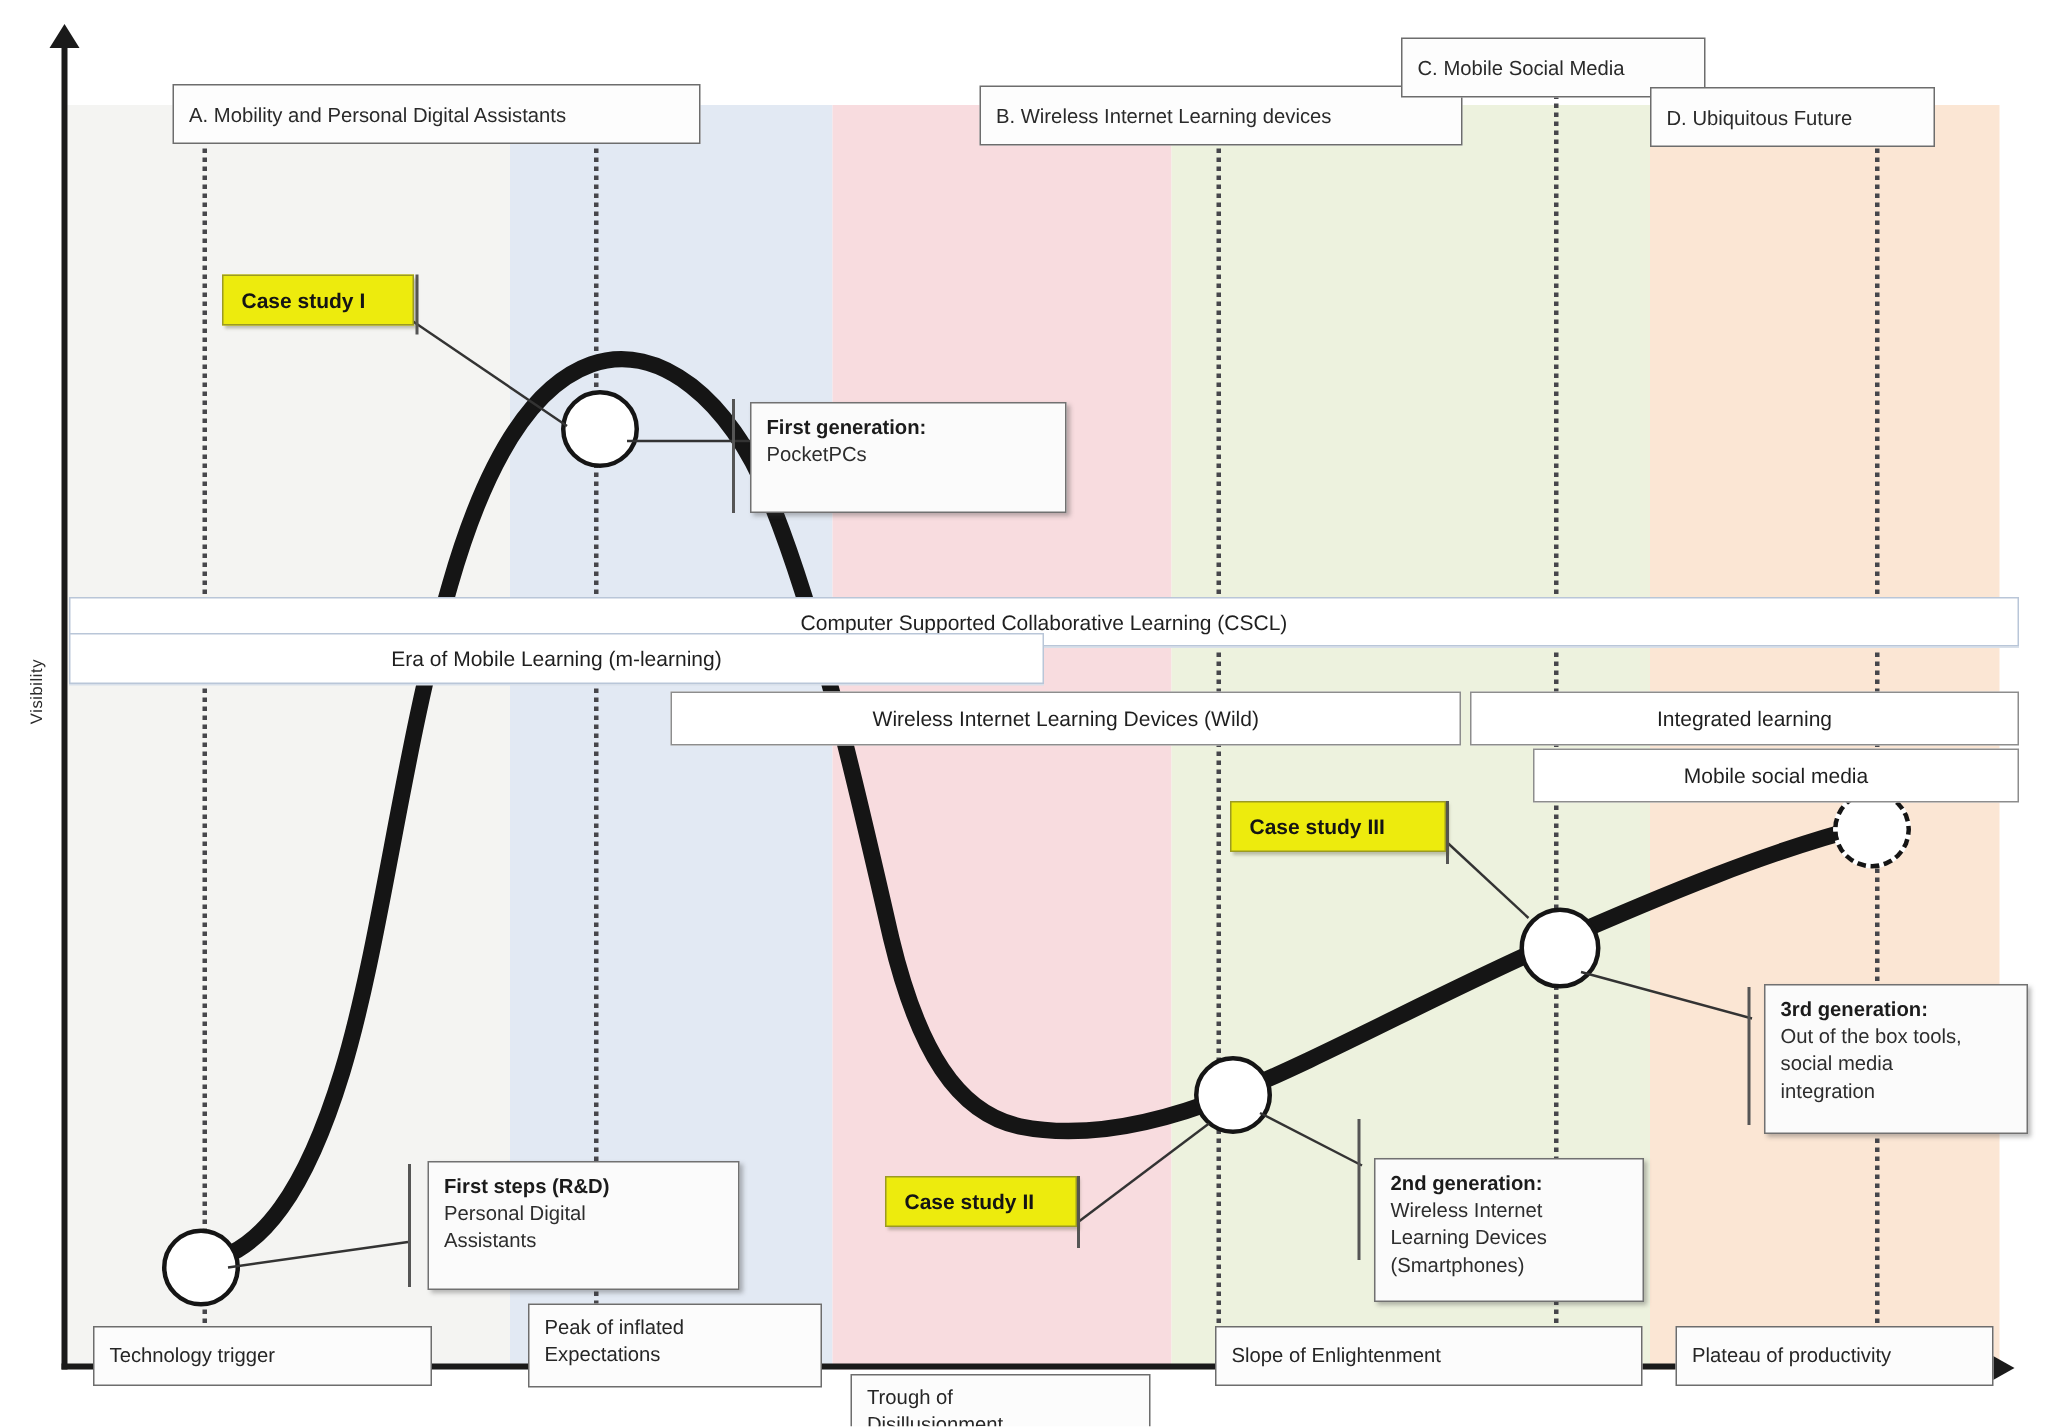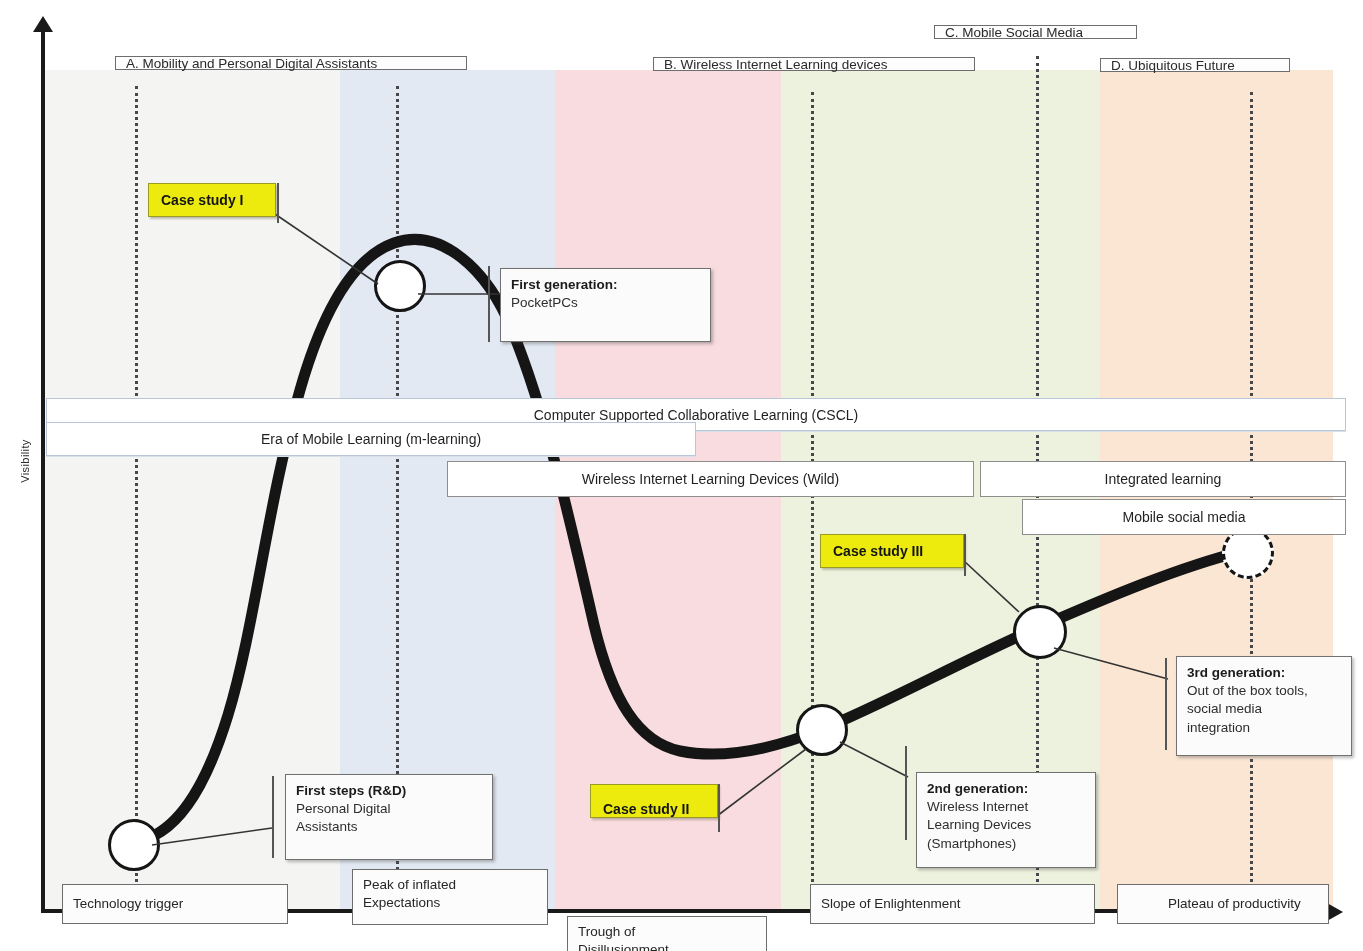--- a/index.html
+++ b/index.html
@@ -23,21 +23,21 @@
     transform:rotate(-90deg);text-align:center;font-size:11px;color:#2b2b2b;letter-spacing:.4px;}
   #x-axis-label{position:absolute;left:640px;top:930px;width:120px;text-align:center;
     font-size:12px;color:#3a3a3a;}
 
   
   .vline{position:absolute;width:0;border-left:3px dotted #46464b;}
 
   
   .topbox{position:absolute;background:#fdfdfd;border:1.5px solid #6d6d6d;
     font-size:13.5px;color:#2a2a2a;display:flex;align-items:center;
-    padding:0 10px;height:14px;white-space:nowrap;box-sizing:border-box;}
+    padding:0 10px;height:40px;white-space:nowrap;box-sizing:border-box;}
 
   
   .erabar{position:absolute;background:#ffffff;border:1.5px solid #b9c6d8;
     box-shadow:0 1px 0 #d8e0ea;font-size:14px;color:#1f1f1f;
     display:flex;align-items:center;justify-content:center;box-sizing:border-box;}
   .erabar.plain{border:1.5px solid #8d8d8d;box-shadow:none;}
 
   
   .note{position:absolute;background:#fbfbfb;border:1.5px solid #717171;
     box-shadow:2px 2px 3px rgba(60,60,60,.35);
@@ -153,21 +153,21 @@
     <span>Integrated learning</span>
   </div>
 
   <div class="erabar plain" style="left:1022px;top:499px;width:324px;height:36px;align-items:center;">
     <span>Mobile social media</span>
   </div>
 
   <div class="case" style="left:148px;top:183px;width:128px;">
     <span>Case study I</span>
   </div>
-  <div class="case" style="left:590px;top:784px;width:128px;align-items:flex-end;">
+  <div class="case" style="left:590px;top:784px;width:128px;">
     <span>Case study II</span>
   </div>
   <div class="case" style="left:820px;top:534px;width:144px;">
     <span>Case study III</span>
   </div>
 
   <div class="note" style="left:500px;top:268px;width:211px;height:74px;">
     <b>First generation:</b>
     <div style="white-space:pre-line;">PocketPCs</div>
   </div>
@@ -200,16 +200,16 @@
 Expectations</span>
   </div>
   <div class="phase" style="left:567px;top:869px;width:200px;height:56px;margin-top:47px;">
     <span style="white-space:pre-line;">Trough of
 Disillusionment</span>
   </div>
   <div class="phase" style="left:810px;top:884px;width:285px;height:40px;display:flex;align-items:center;">
     <span style="white-space:pre-line;">Slope of Enlightenment</span>
   </div>
   <div class="phase" style="left:1117px;top:884px;width:212px;height:40px;display:flex;align-items:center;">
-    <span style="white-space:pre-line;margin-left:40px;">Plateau of productivity</span>
+    <span style="white-space:pre-line;">Plateau of productivity</span>
   </div>
 
 </div>
 
 </body></html>

